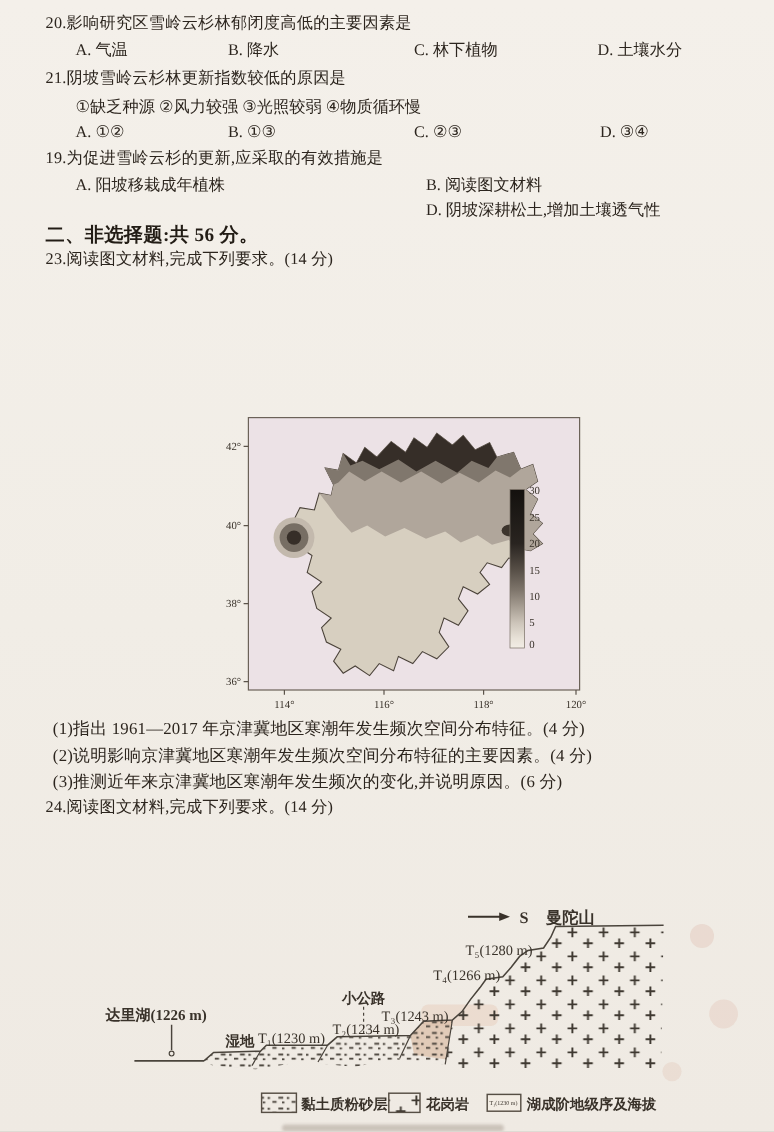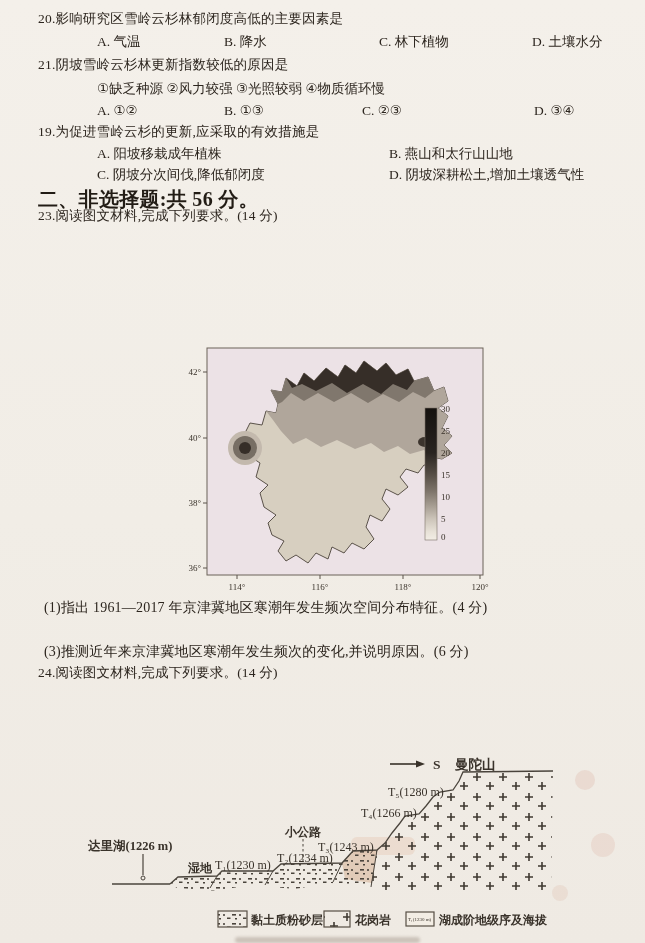--- a/index.html
+++ b/index.html
@@ -3,22 +3,22 @@
 <meta charset="utf-8">
 <style>
   html,body{margin:0;padding:0;background:#d8d4cd;}
   .page{
     position:relative;width:645px;height:943px;margin:0 auto;overflow:hidden;
     background:linear-gradient(180deg,#f4f0ea 0%,#f1ede6 55%,#efeae3 100%);
     font-family:"Liberation Serif","DejaVu Sans",serif;color:#2c251e;
   }
   .abs{position:absolute;}
   .qline{font-size:13.5px;white-space:nowrap;letter-spacing:.2px;}
-  .opt{font-size:13.5px;white-space:nowrap;margin-left:34px;}
-  .sec-head{font-size:20px;font-weight:bold;color:#221c15;letter-spacing:.3px;}
+  .opt{font-size:13.5px;white-space:nowrap;}
+  .sec-head{font-size:16px;font-weight:bold;color:#221c15;letter-spacing:.3px;}
   .para{font-size:13.5px;line-height:19.9px;text-align:justify;text-indent:2em;letter-spacing:.2px;}
   .subq{font-size:14px;white-space:nowrap;letter-spacing:.2px;}
   svg text{font-family:"Liberation Serif","DejaVu Sans",serif;fill:#39322a;}
   .bottom-cut{position:absolute;left:235px;top:937px;width:185px;height:6px;
     background:rgba(110,92,80,.28);filter:blur(1.5px);border-radius:3px;}
 </style>
 </head>
 <body>
 
 <div class="page">
@@ -26,27 +26,26 @@
   <div class="abs qline" style="left:38px;top:10px">20.影响研究区雪岭云杉林郁闭度高低的主要因素是</div>
   <div class="abs opt" style="left:63px;top:33px">A. 气温</div>
   <div class="abs opt" style="left:190px;top:33px">B. 降水</div>
   <div class="abs opt" style="left:345px;top:33px">C. 林下植物</div>
   <div class="abs opt" style="left:498px;top:33px">D. 土壤水分</div>
 
   <div class="abs qline" style="left:38px;top:56px">21.阴坡雪岭云杉林更新指数较低的原因是</div>
   <div class="abs opt" style="left:63px;top:80px">①缺乏种源  ②风力较强  ③光照较弱  ④物质循环慢</div>
   <div class="abs opt" style="left:63px;top:102px">A. ①②</div>
   <div class="abs opt" style="left:190px;top:102px">B. ①③</div>
-  <div class="abs opt" style="left:328px;top:102px">C. ②③</div>
+  <div class="abs opt" style="left:345px;top:102px">C. ②③</div>
   <div class="abs opt" style="left:500px;top:102px">D. ③④</div>
 
   <div class="abs qline" style="left:38px;top:123px">19.为促进雪岭云杉的更新,应采取的有效措施是</div>
   <div class="abs opt" style="left:63px;top:145px">A. 阳坡移栽成年植株</div>
-  <div class="abs opt" style="left:355px;top:145px">B. 燕山和太行山山地</div>
-  <div class="abs opt" style="left:63px;top:166px">C. 阴坡分次间伐,降低郁闭度</div>
+  <div class="abs opt" style="left:355px;top:145px">B. 阅读图文材料</div>
   <div class="abs opt" style="left:355px;top:166px">D. 阴坡深耕松土,增加土壤透气性</div>
 
   <div class="abs sec-head" style="left:38px;top:186px">二、非选择题:共 56 分。</div>
 
   <div class="abs qline" style="left:38px;top:207px">23.阅读图文材料,完成下列要求。(14 分)</div>
 
   <div class="abs" style="left:185px;top:346px;width:330px;height:248px">
     <svg width="330" height="248" viewBox="0 0 330 248">
       <defs>
         <linearGradient id="cbar" x1="0" y1="0" x2="0" y2="1">
@@ -99,20 +98,21 @@
       <line x1="218" y1="229" x2="218" y2="233" stroke="#5b534a" stroke-width="1"></line>
       <line x1="295" y1="229" x2="295" y2="233" stroke="#5b534a" stroke-width="1"></line>
       <text x="52" y="244" font-size="9" text-anchor="middle">114°</text>
       <text x="135" y="244" font-size="9" text-anchor="middle">116°</text>
       <text x="218" y="244" font-size="9" text-anchor="middle">118°</text>
       <text x="295" y="244" font-size="9" text-anchor="middle">120°</text>
     </svg>
   </div>
 
   <div class="abs subq" style="left:44px;top:599px">(1)指出 1961—2017 年京津冀地区寒潮年发生频次空间分布特征。(4 分)</div>
+  <div class="abs subq" style="left:44px;top:621px">(2)说明影响京津冀地区寒潮年发生频次空间分布特征的主要因素。(4 分)</div>
   <div class="abs subq" style="left:44px;top:643px">(3)推测近年来京津冀地区寒潮年发生频次的变化,并说明原因。(6 分)</div>
 
   <div class="abs qline" style="left:38px;top:664px">24.阅读图文材料,完成下列要求。(14 分)</div>
 
   <div class="abs" style="left:55px;top:750px;width:590px;height:186px">
     <svg width="590" height="186" viewBox="0 0 590 186">
       <defs>
         <pattern id="dots" width="16" height="9" patternUnits="userSpaceOnUse">
           <rect x="1" y="2" width="4" height="1.6" fill="#4a443c"></rect>
           <rect x="8" y="2.2" width="2" height="1.6" fill="#4a443c"></rect>

